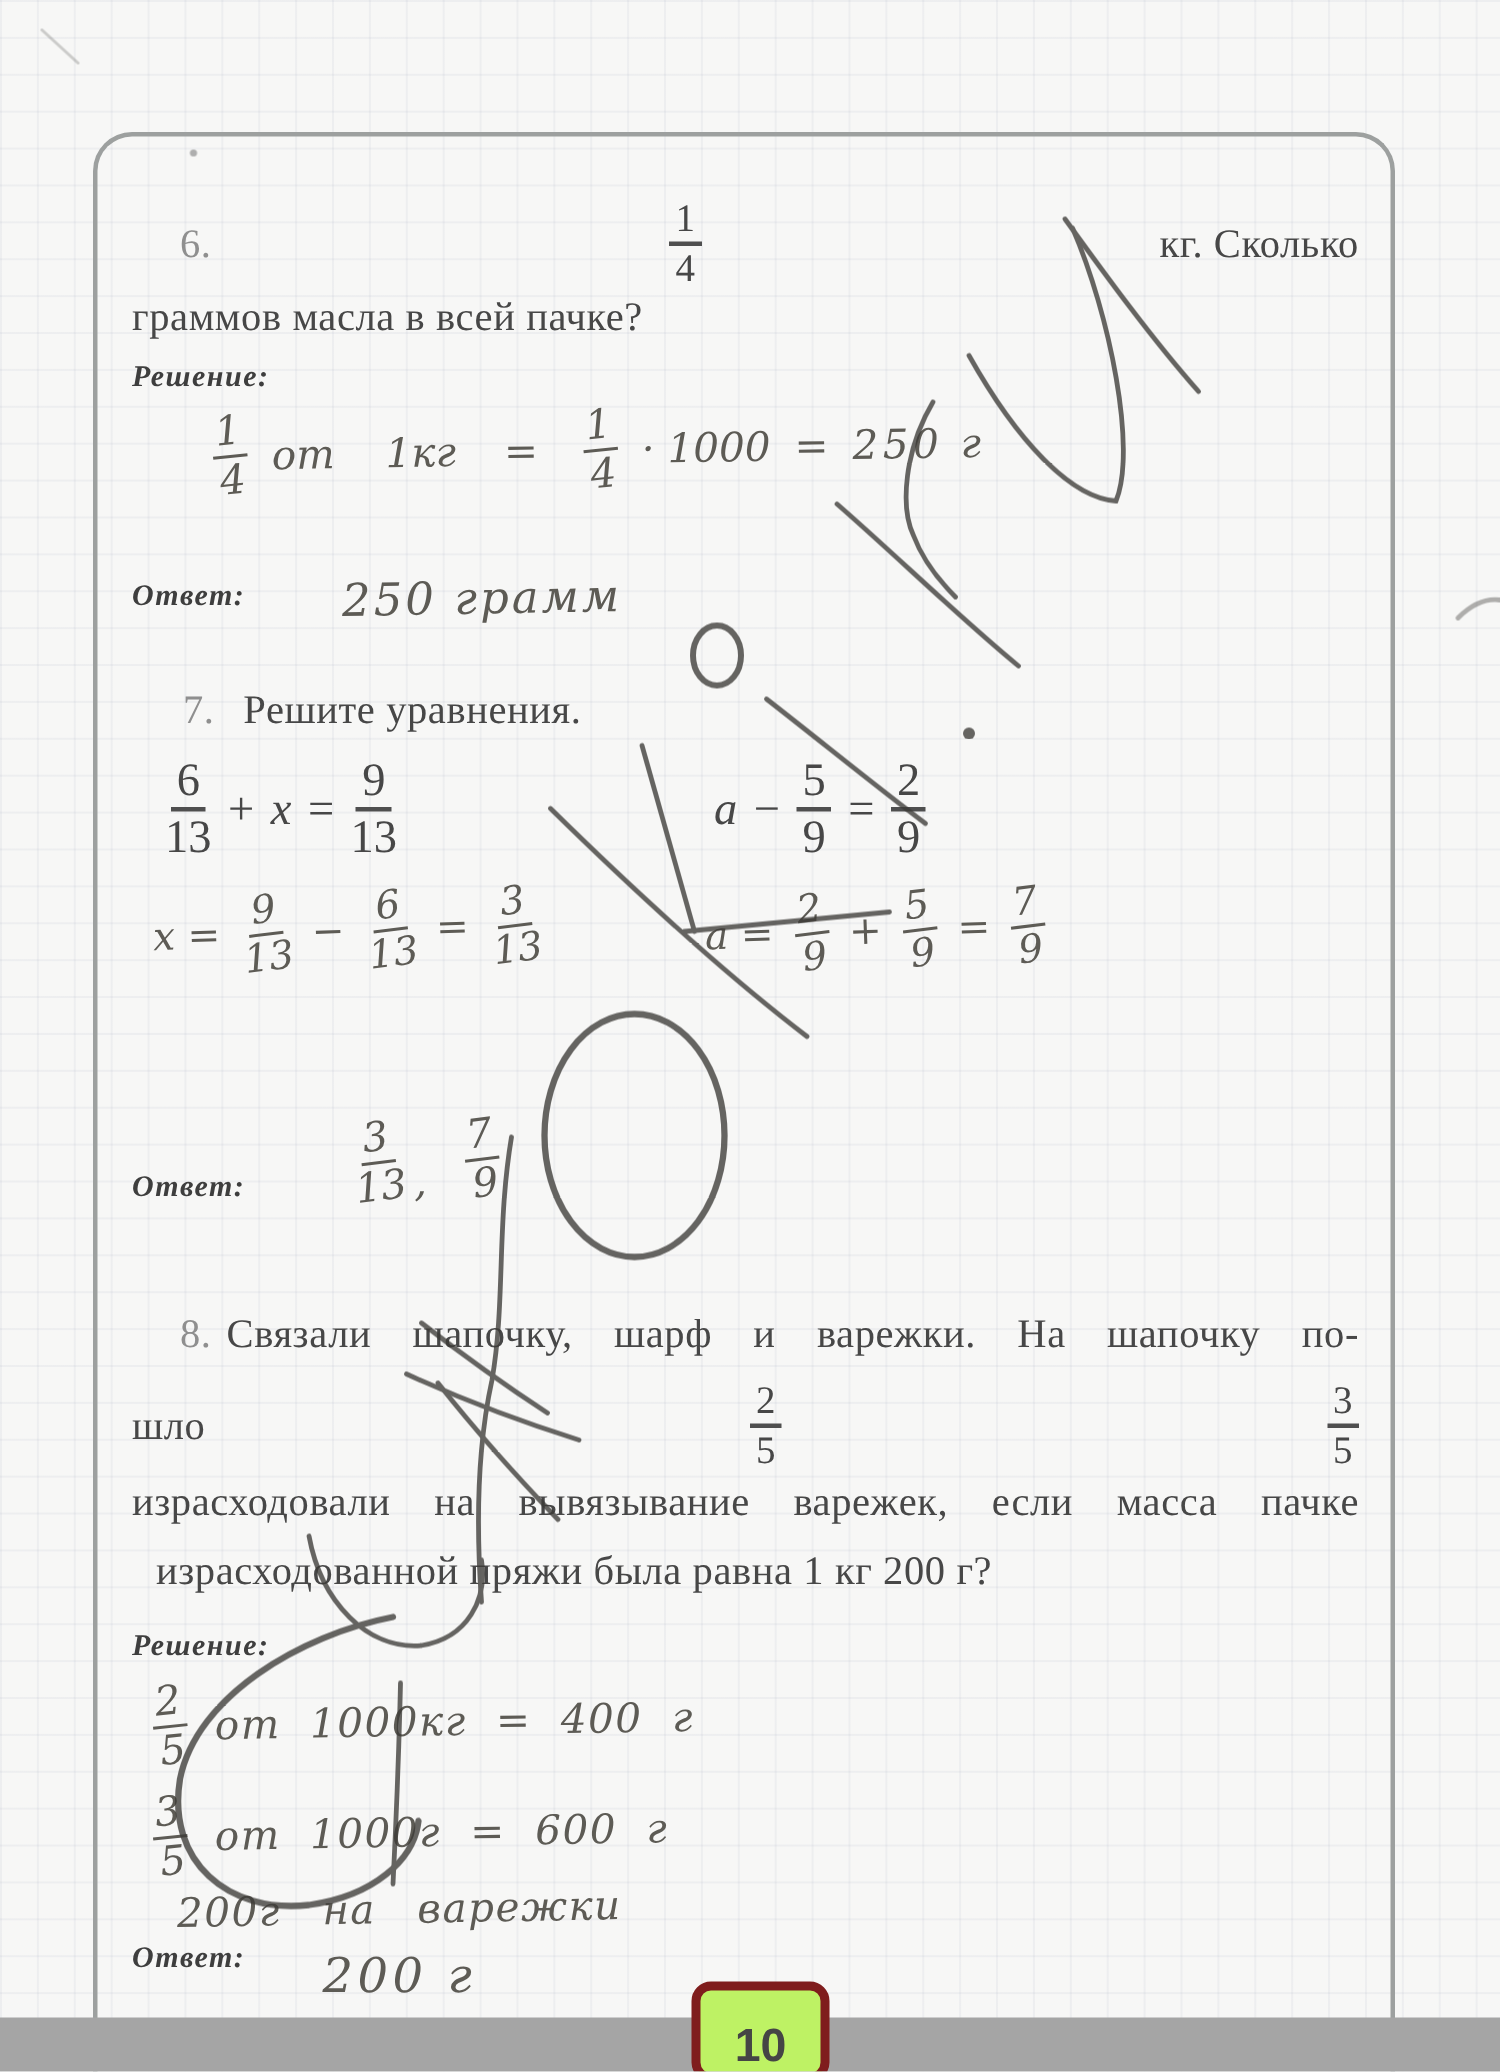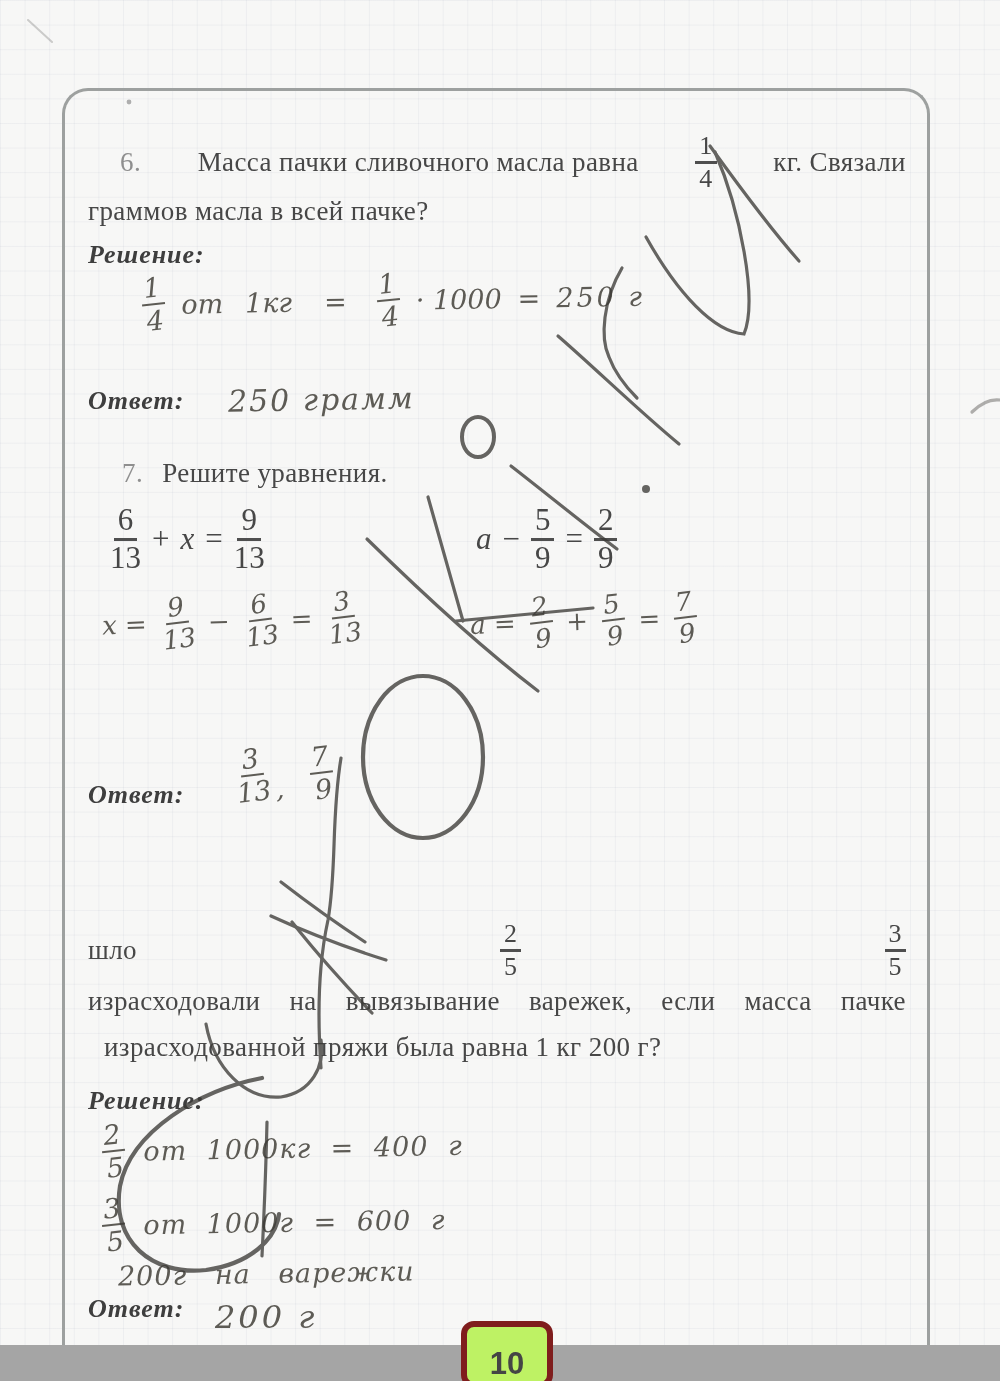--- a/index.html
+++ b/index.html
@@ -15,21 +15,21 @@
          border:3px solid #9da09f;border-bottom:none;border-radius:26px 26px 0 0;}
   .abs{position:absolute;z-index:2;}
   .ptext{font-size:27px;letter-spacing:0.4px;}
   .pnum{color:#8f8f8f;}
   .row{display:flex;align-items:center;}
   .between{justify-content:space-between;}
   .just{text-align:justify;text-align-last:justify;}
   .pfrac{display:inline-flex;flex-direction:column;align-items:center;line-height:1.06;}
   .pfrac .n{padding:0 4px 1px;border-bottom:3px solid #4f4f4f;}
   .pfrac .d{padding-top:1px;}
-  .lbl{font-size:26px;font-weight:bold;font-style:italic;color:#3e3e3e;letter-spacing:1px;}
+  .lbl{font-size:20px;font-weight:bold;font-style:italic;color:#3e3e3e;letter-spacing:1px;}
   .it{font-style:italic;}
   .eq{display:flex;align-items:center;font-size:31px;gap:11px;}
   .hw{font-family:"DejaVu Serif",serif;font-style:italic;color:#5d5b55;}
   .hwrow{display:flex;align-items:center;}
   .hwfrac{display:inline-flex;flex-direction:column;align-items:center;line-height:1;transform:rotate(-5deg);}
   .hwfrac .n{padding:0 3px 2px;border-bottom:2px solid #5d5b55;}
   .hwfrac .d{padding-top:2px;}
   .wm{position:absolute;inset:0;z-index:5;pointer-events:none;}
   .bar{position:absolute;left:0;top:1345px;width:1000px;height:36px;background:#a5a5a5;z-index:6;}
   .badge{position:absolute;left:461px;top:1321px;width:80px;height:55px;background:#bef264;
@@ -38,38 +38,37 @@
 </style>
 </head>
 <body>
 
 <div class="page">
 
   <div class="frame"></div>
 
   <div class="abs row between ptext" style="left:88px;top:128px;width:818px;height:68px;">
     <span class="pnum" style="margin-left:32px;">6.</span>
-    <span>Масса пачки сливочного масла равна</span>
     <span class="pfrac" style="font-size:26px;">
       <span class="n">1</span>
       <span class="d">4</span>
     </span>
-    <span>кг. Связали</span>
+    <span>кг. Сколько</span>
   </div>
   <div class="abs ptext" style="left:88px;top:196px;">граммов масла в всей пачке?</div>
 
   <div class="abs lbl" style="left:88px;top:240px;">Решение:</div>
 
   <div class="abs hw hwrow" style="left:142px;top:270px;gap:16px;font-size:27px;transform:rotate(-1deg);">
     <span class="hwfrac">
       <span class="n">1</span>
       <span class="d">4</span>
     </span>
     <span>от</span>
-    <span style="margin-left:6px;font-style:italic;">1кг</span>
+    <span style="margin-left:18px;font-style:italic;">1кг</span>
     <span style="margin-left:16px;">=</span>
     <span class="hwfrac" style="margin-left:14px;">
       <span class="n">1</span>
       <span class="d">4</span>
     </span>
     <span>· 1000</span>
     <span>=</span>
     <span style="letter-spacing:3px;">250 г</span>
   </div>
 
@@ -151,20 +150,23 @@
       <span class="n">3</span>
       <span class="d">13</span>
     </span>
     <span style="align-self:flex-end;margin-left:-20px;">,</span>
     <span class="hwfrac">
       <span class="n">7</span>
       <span class="d">9</span>
     </span>
   </div>
 
+  <div class="abs ptext just" style="left:88px;top:874px;width:818px;">
+    <span class="pnum" style="margin-left:32px;margin-right:10px;">8.</span><span>Связали шапочку, шарф и варежки. На шапочку по-</span>
+  </div>
   <div class="abs row between ptext" style="left:88px;top:918px;width:818px;height:64px;">
     <span>шло</span>
     <span class="pfrac" style="font-size:26px;">
       <span class="n">2</span>
       <span class="d">5</span>
     </span>
     <span class="pfrac" style="font-size:26px;">
       <span class="n">3</span>
       <span class="d">5</span>
     </span>

